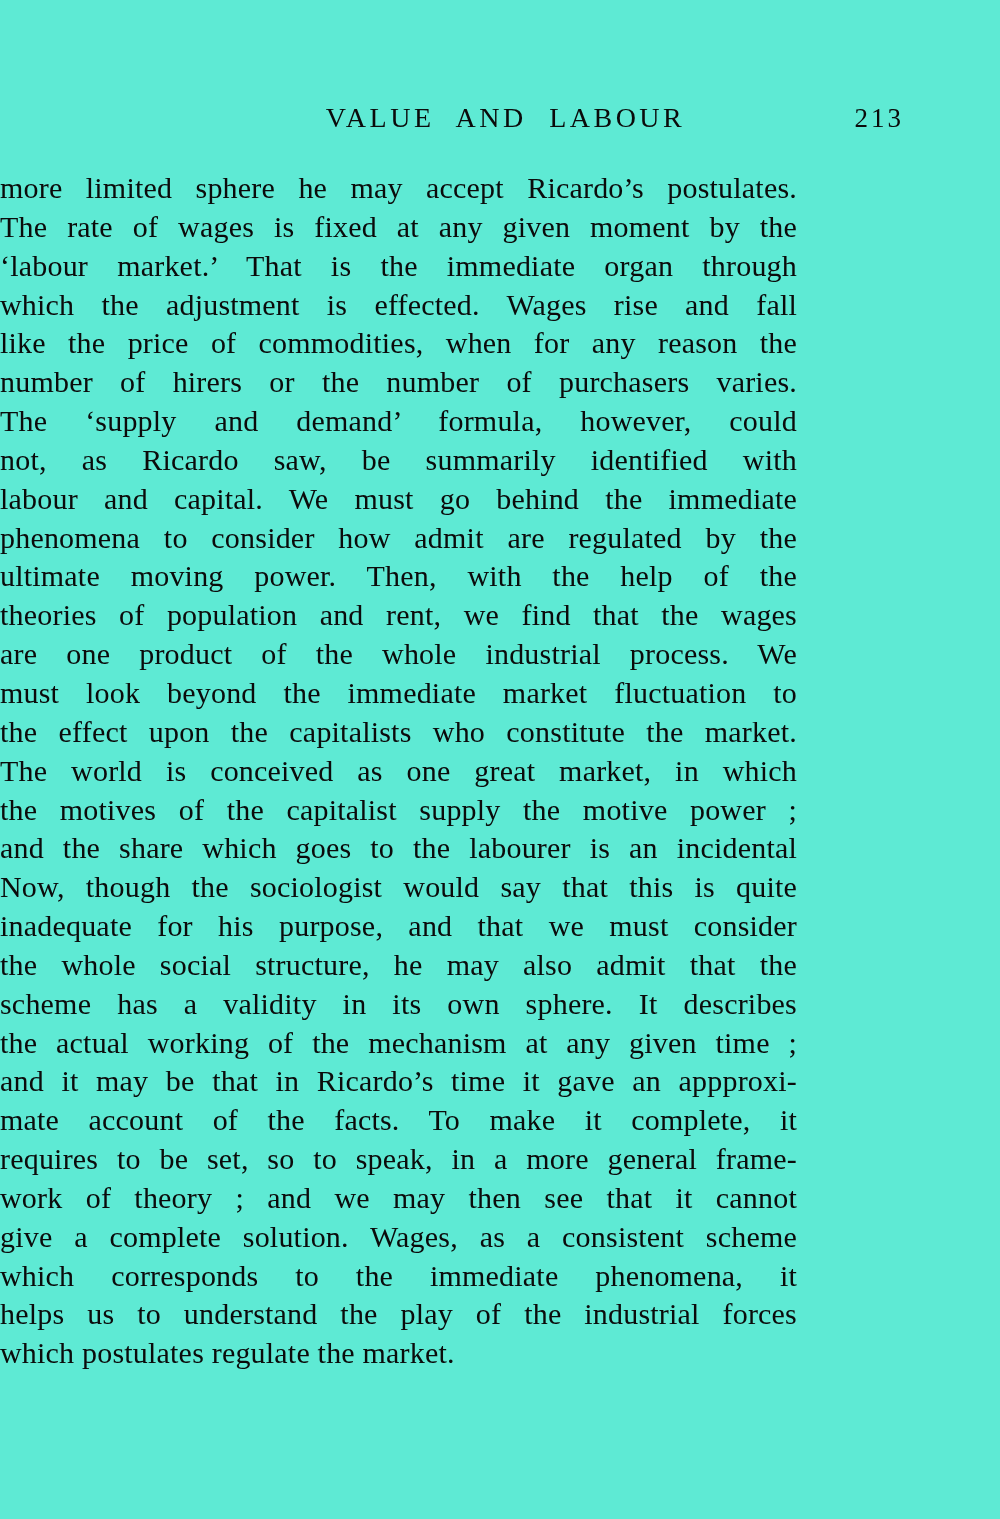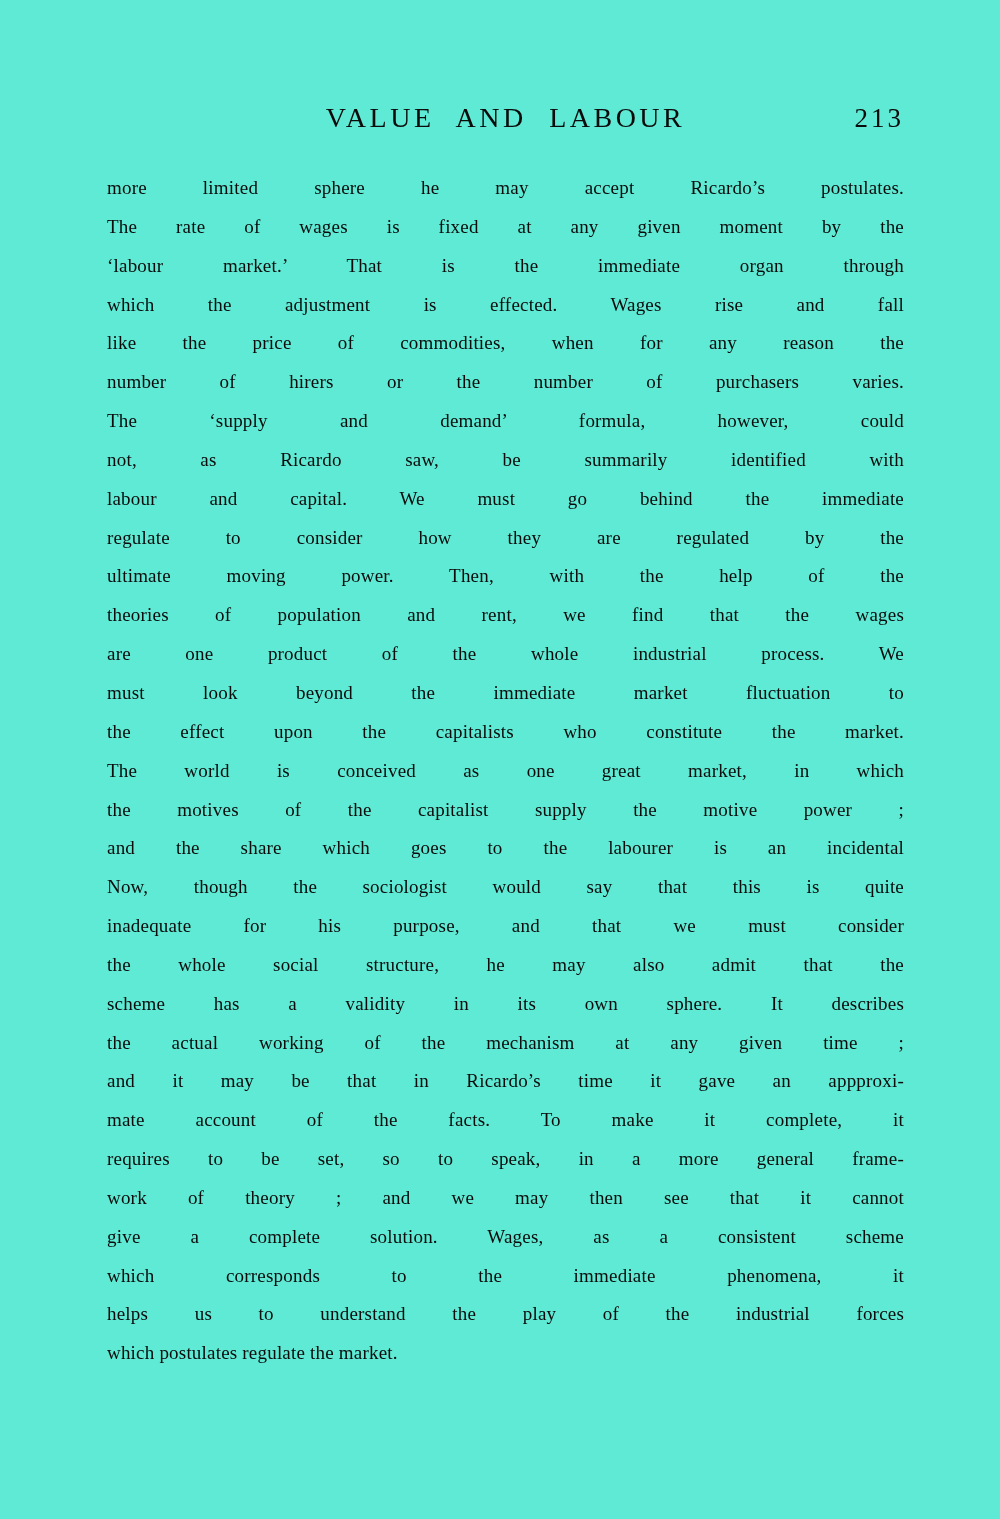--- a/index.html
+++ b/index.html
@@ -36,23 +36,22 @@
   }
   .page-number {
     position: absolute;
     right: 0;
     top: 0;
     font-size: 27px;
     letter-spacing: 3px;
   }
   .body-text {
     margin-top: 30px;
-    margin-left: 107px;
     width: 797px;
-    font-size: 19px;
+    font-size: 30px;
     line-height: 38.85px;
   }
   .line {
     text-align: justify;
     text-align-last: justify;
     text-justify: inter-word;
     white-space: normal;
     letter-spacing: 0.2px;
   }
   .line-last {
@@ -71,21 +70,21 @@
   <div class="body-text">
       <div class="line">more limited sphere he may accept Ricardo’s postulates.</div>
       <div class="line">The rate of wages is fixed at any given moment by the</div>
       <div class="line">‘labour market.’  That is the immediate organ through</div>
       <div class="line">which the adjustment is effected.  Wages rise and fall</div>
       <div class="line">like the price of commodities, when for any reason the</div>
       <div class="line">number of hirers or the number of purchasers varies.</div>
       <div class="line">The ‘supply and demand’ formula, however, could</div>
       <div class="line">not, as Ricardo saw, be summarily identified with</div>
       <div class="line">labour and capital.  We must go behind the immediate</div>
-      <div class="line">regulate to consider how they are regulated by the</div>
+      <div class="line">phenomena to consider how admit are regulated by the</div>
       <div class="line">ultimate moving power.  Then, with the help of the</div>
       <div class="line">theories of population and rent, we find that the wages</div>
       <div class="line">are one product of the whole industrial process.  We</div>
       <div class="line">must look beyond the immediate market fluctuation to</div>
       <div class="line">the effect upon the capitalists who constitute the market.</div>
       <div class="line">The world is conceived as one great market, in which</div>
       <div class="line">the motives of the capitalist supply the motive power ;</div>
       <div class="line">and the share which goes to the labourer is an incidental</div>
       <div class="line">Now, though the sociologist would say that this is quite</div>
       <div class="line">inadequate for his purpose, and that we must consider</div>

